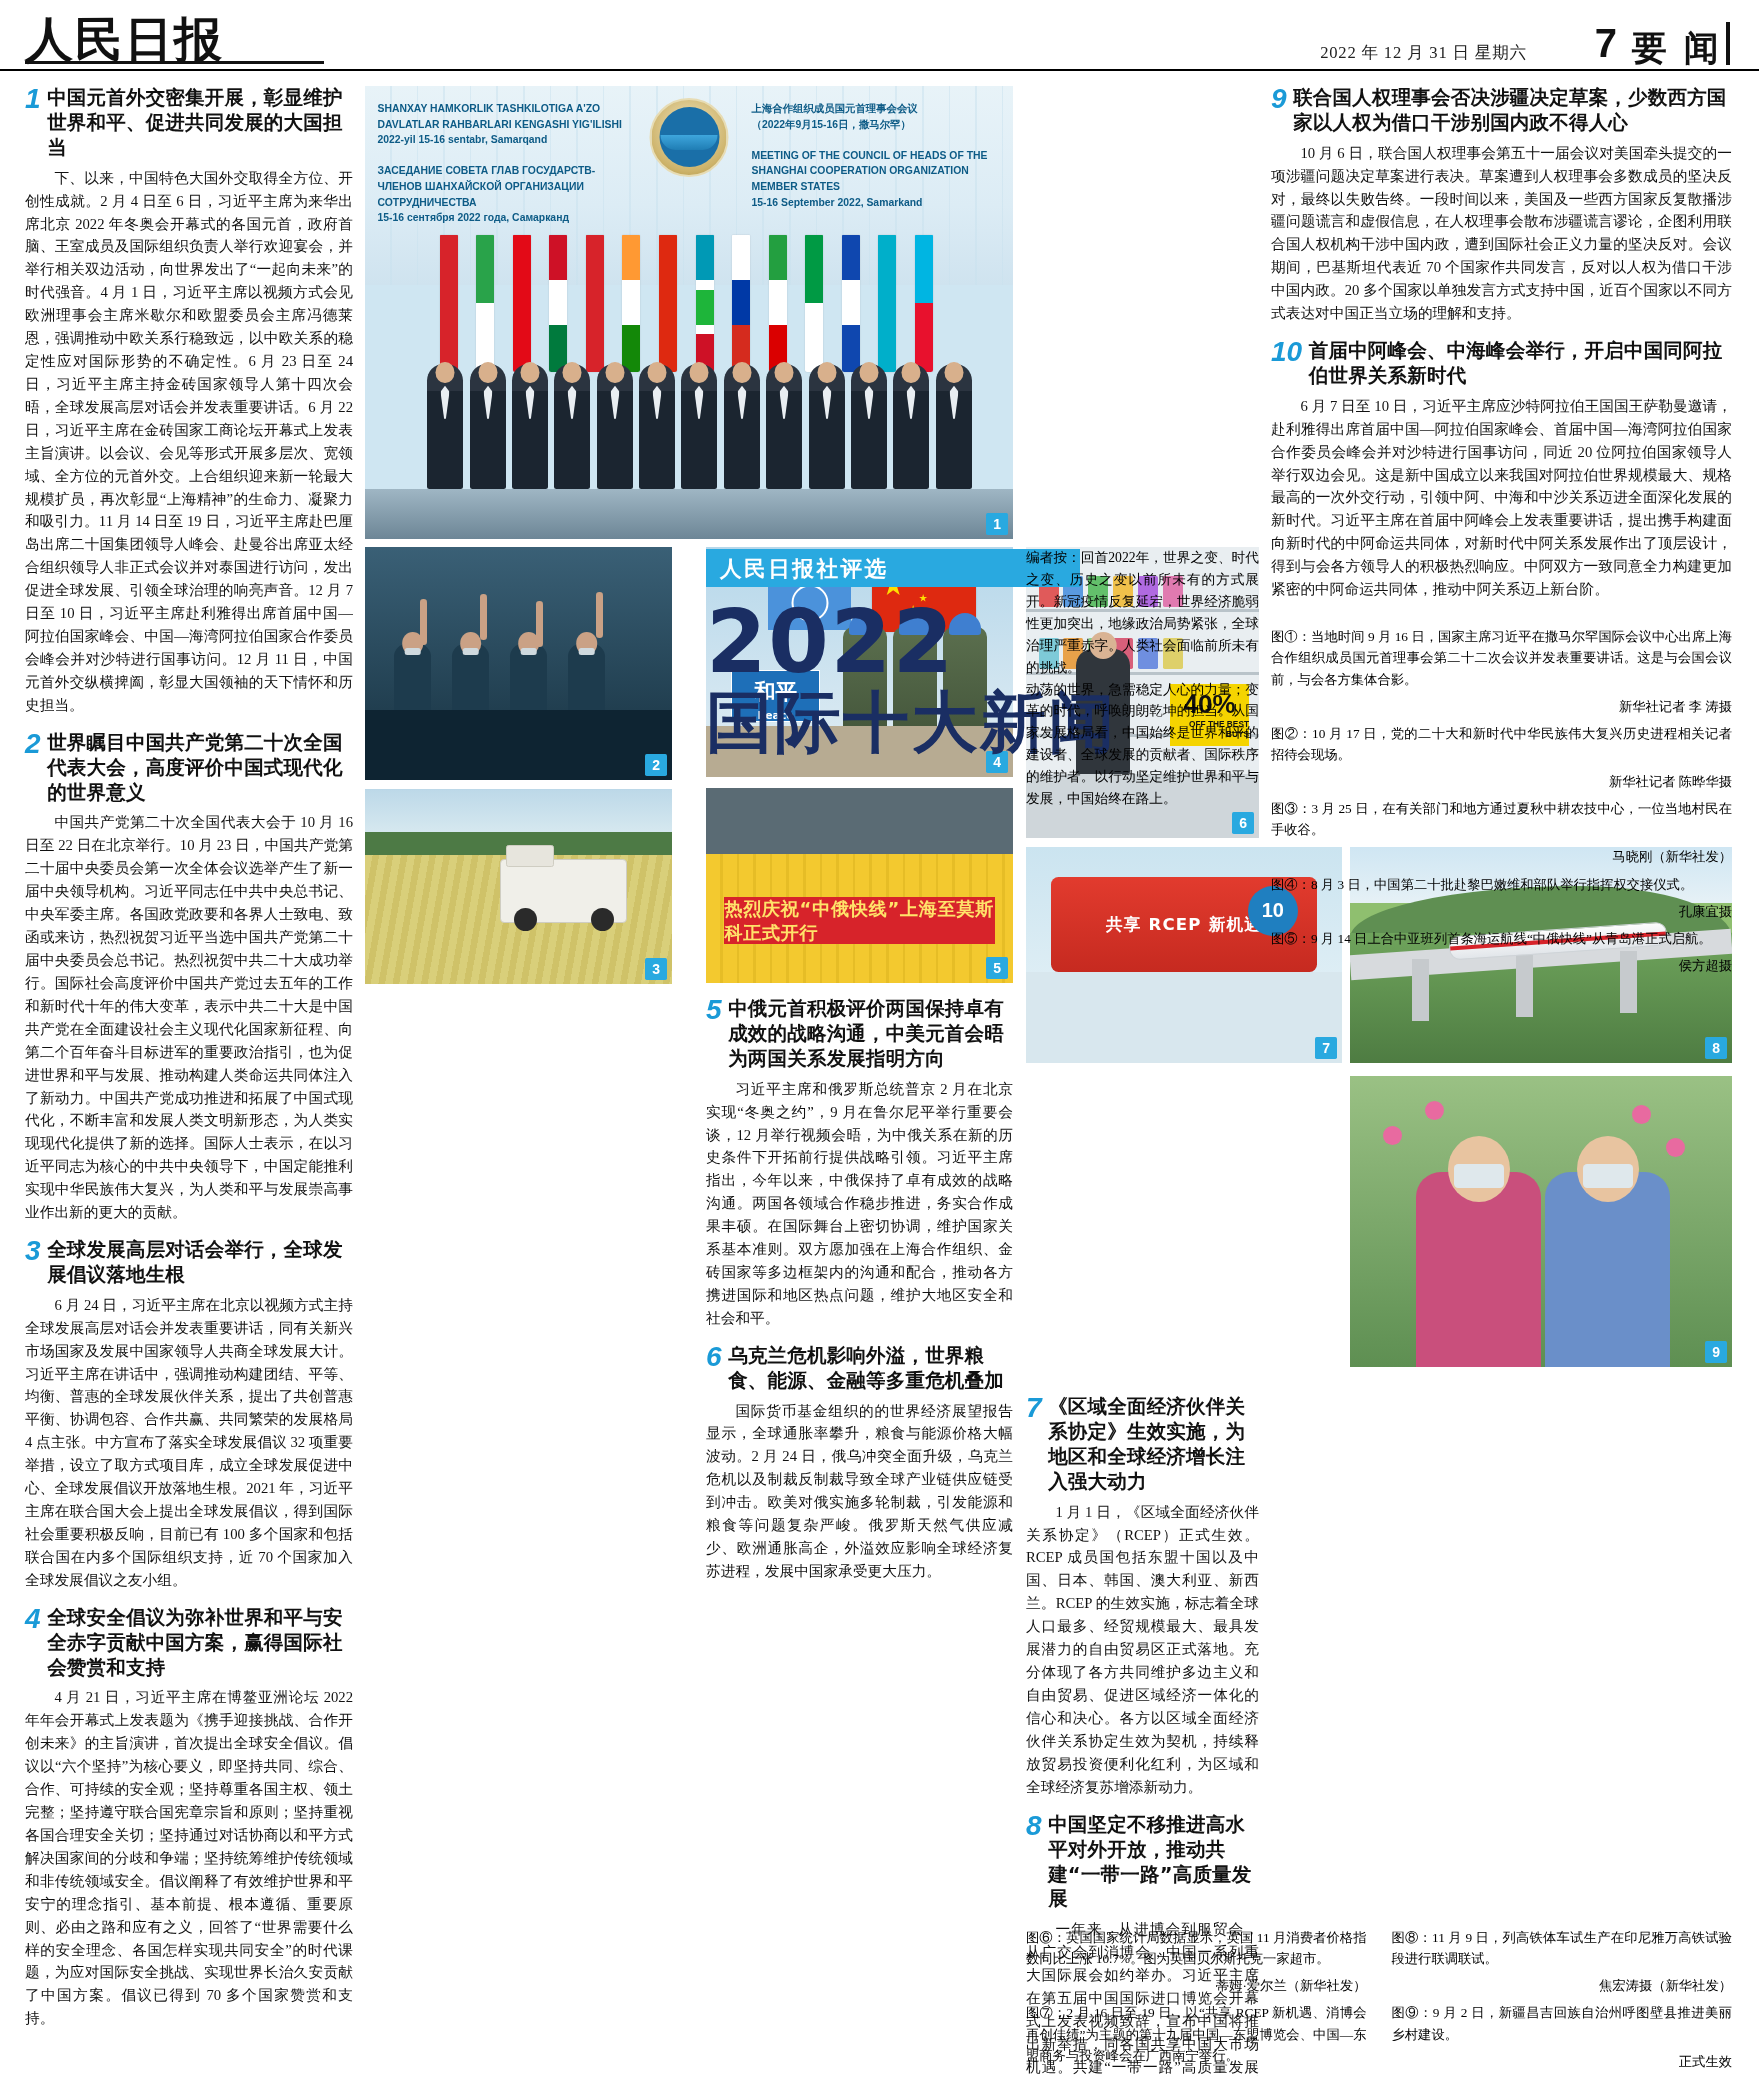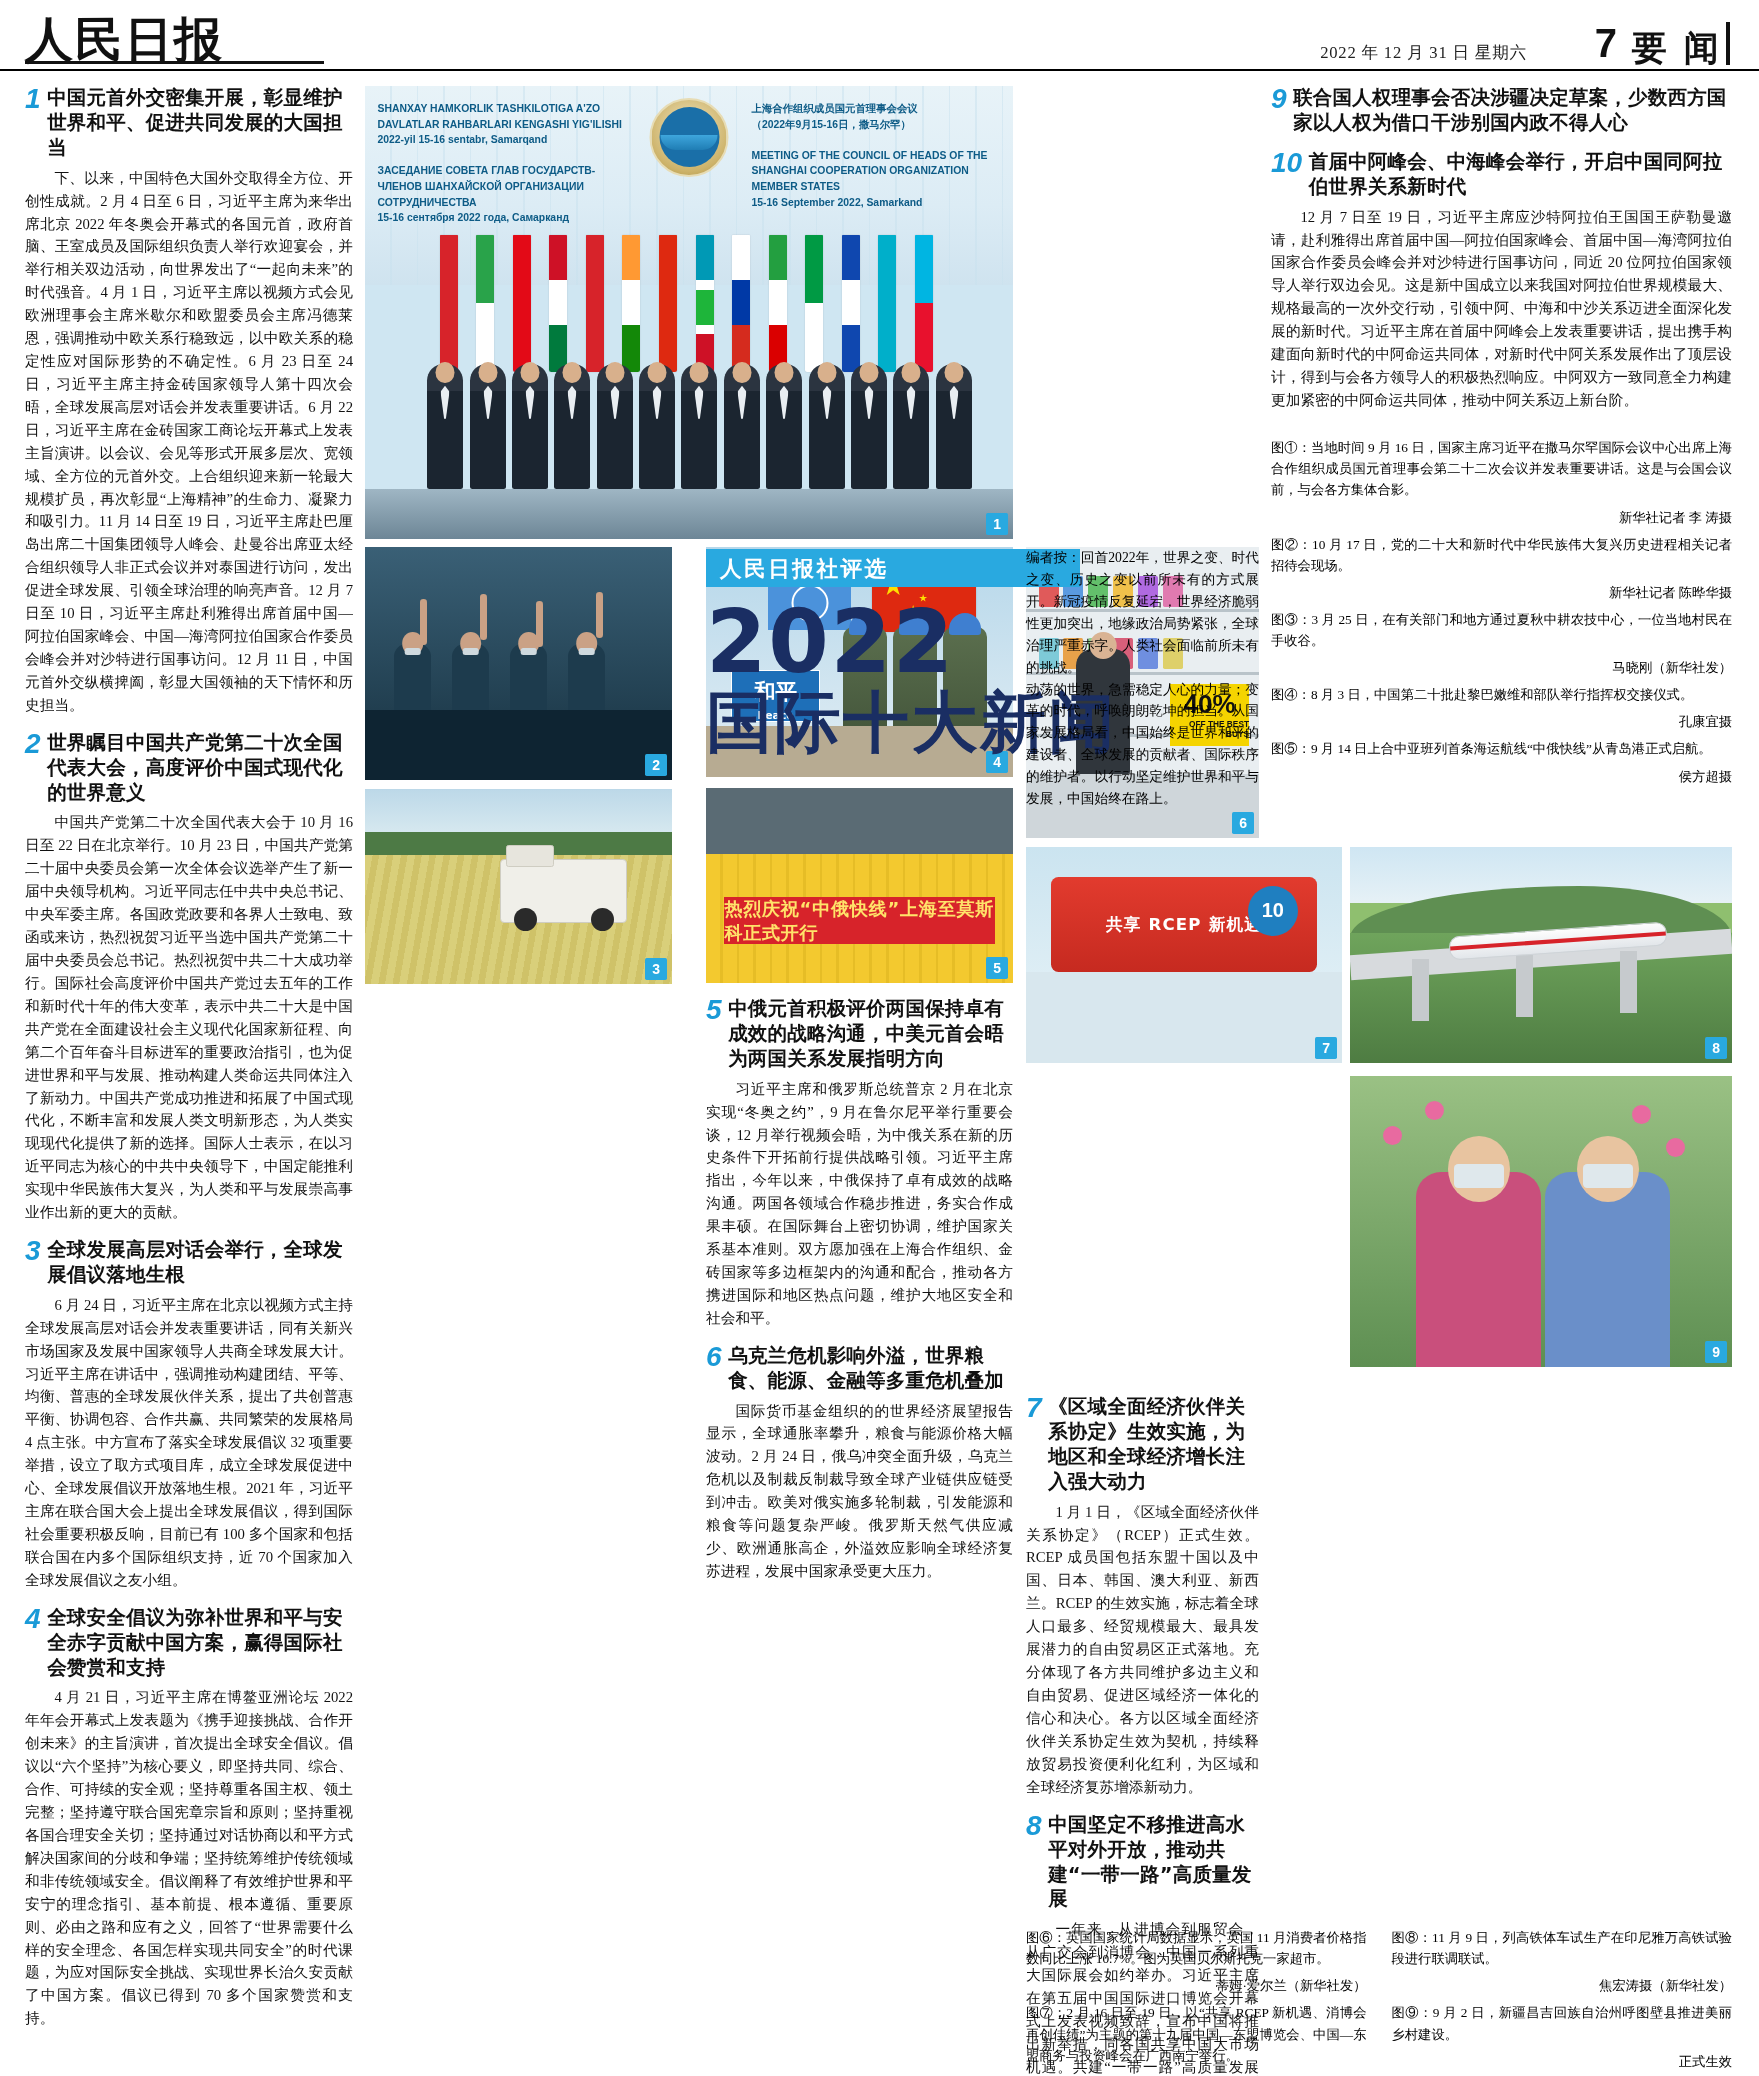--- a/index.html
+++ b/index.html
@@ -469,28 +469,31 @@
         </div>
     </div>
   </div>
 
   <div class="col" id="colD">
     <div class="item">
       <div class="hl">
         <div class="num">9</div>
         <div class="hl-text">联合国人权理事会否决涉疆决定草案，少数西方国家以人权为借口干涉别国内政不得人心</div>
       </div>
+      <div class="body">
+          <p>10 月 6 日，联合国人权理事会第五十一届会议对美国牵头提交的一项涉疆问题决定草案进行表决。草案遭到人权理事会多数成员的坚决反对，最终以失败告终。一段时间以来，美国及一些西方国家反复散播涉疆问题谎言和虚假信息，在人权理事会散布涉疆谎言谬论，企图利用联合国人权机构干涉中国内政，遭到国际社会正义力量的坚决反对。会议期间，巴基斯坦代表近 70 个国家作共同发言，反对以人权为借口干涉中国内政。20 多个国家以单独发言方式支持中国，近百个国家以不同方式表达对中国正当立场的理解和支持。</p>
+        </div>
     </div>
     <div class="item">
       <div class="hl">
         <div class="num">10</div>
         <div class="hl-text">首届中阿峰会、中海峰会举行，开启中国同阿拉伯世界关系新时代</div>
       </div>
       <div class="body">
-          <p>12 月 7 日至 19 日，习近平主席应沙特阿拉伯王国国王萨勒曼邀请，赴利雅得出席首届中国—阿拉伯国家峰会、首届中国—海湾阿拉伯国家合作委员会峰会并对沙特进行国事访问，同近 20 位阿拉伯国家领导人举行双边会见。这是新中国成立以来我国对阿拉伯世界规模最大、规格最高的一次外交行动，引领中阿、中海和中沙关系迈进全面深化发展的新时代。习近平主席在首届中阿峰会上发表重要讲话，提出携手构建面向新时代的中阿命运共同体，对新时代中阿关系发展作出了顶层设计，得到与会各方领导人的积极热烈响应。中阿双方一致同意全力构建更加紧密的中阿命运共同体，推动中阿关系迈上新台阶。</p>
+          <p>6 月 7 日至 10 日，习近平主席应沙特阿拉伯王国国王萨勒曼邀请，赴利雅得出席首届中国—阿拉伯国家峰会、首届中国—海湾阿拉伯国家合作委员会峰会并对沙特进行国事访问，同近 20 位阿拉伯国家领导人举行双边会见。这是新中国成立以来我国对阿拉伯世界规模最大、规格最高的一次外交行动，引领中阿、中海和中沙关系迈进全面深化发展的新时代。习近平主席在首届中阿峰会上发表重要讲话，提出携手构建面向新时代的中阿命运共同体，对新时代中阿关系发展作出了顶层设计，得到与会各方领导人的积极热烈响应。中阿双方一致同意全力构建更加紧密的中阿命运共同体，推动中阿关系迈上新台阶。</p>
         </div>
     </div>
 
     <div class="captions" style="margin-top:25px">
       <p>图①：当地时间 9 月 16 日，国家主席习近平在撒马尔罕国际会议中心出席上海合作组织成员国元首理事会第二十二次会议并发表重要讲话。这是与会国会议前，与会各方集体合影。</p>
       <p class="credit">新华社记者  李  涛摄</p>
       <p>图②：10 月 17 日，党的二十大和新时代中华民族伟大复兴历史进程相关记者招待会现场。</p>
       <p class="credit">新华社记者  陈晔华摄</p>
       <p>图③：3 月 25 日，在有关部门和地方通过夏秋中耕农技中心，一位当地村民在手收谷。</p>
       <p class="credit">马晓刚（新华社发）</p>

